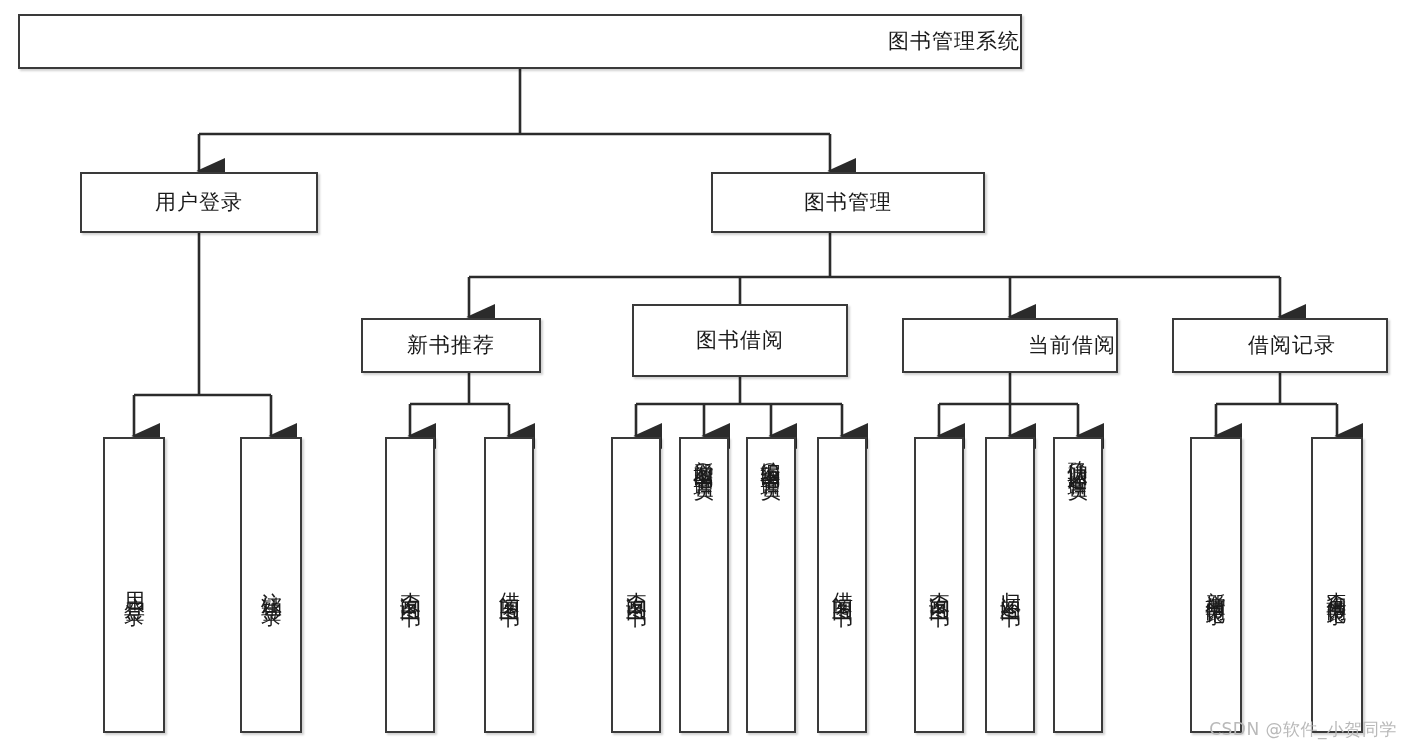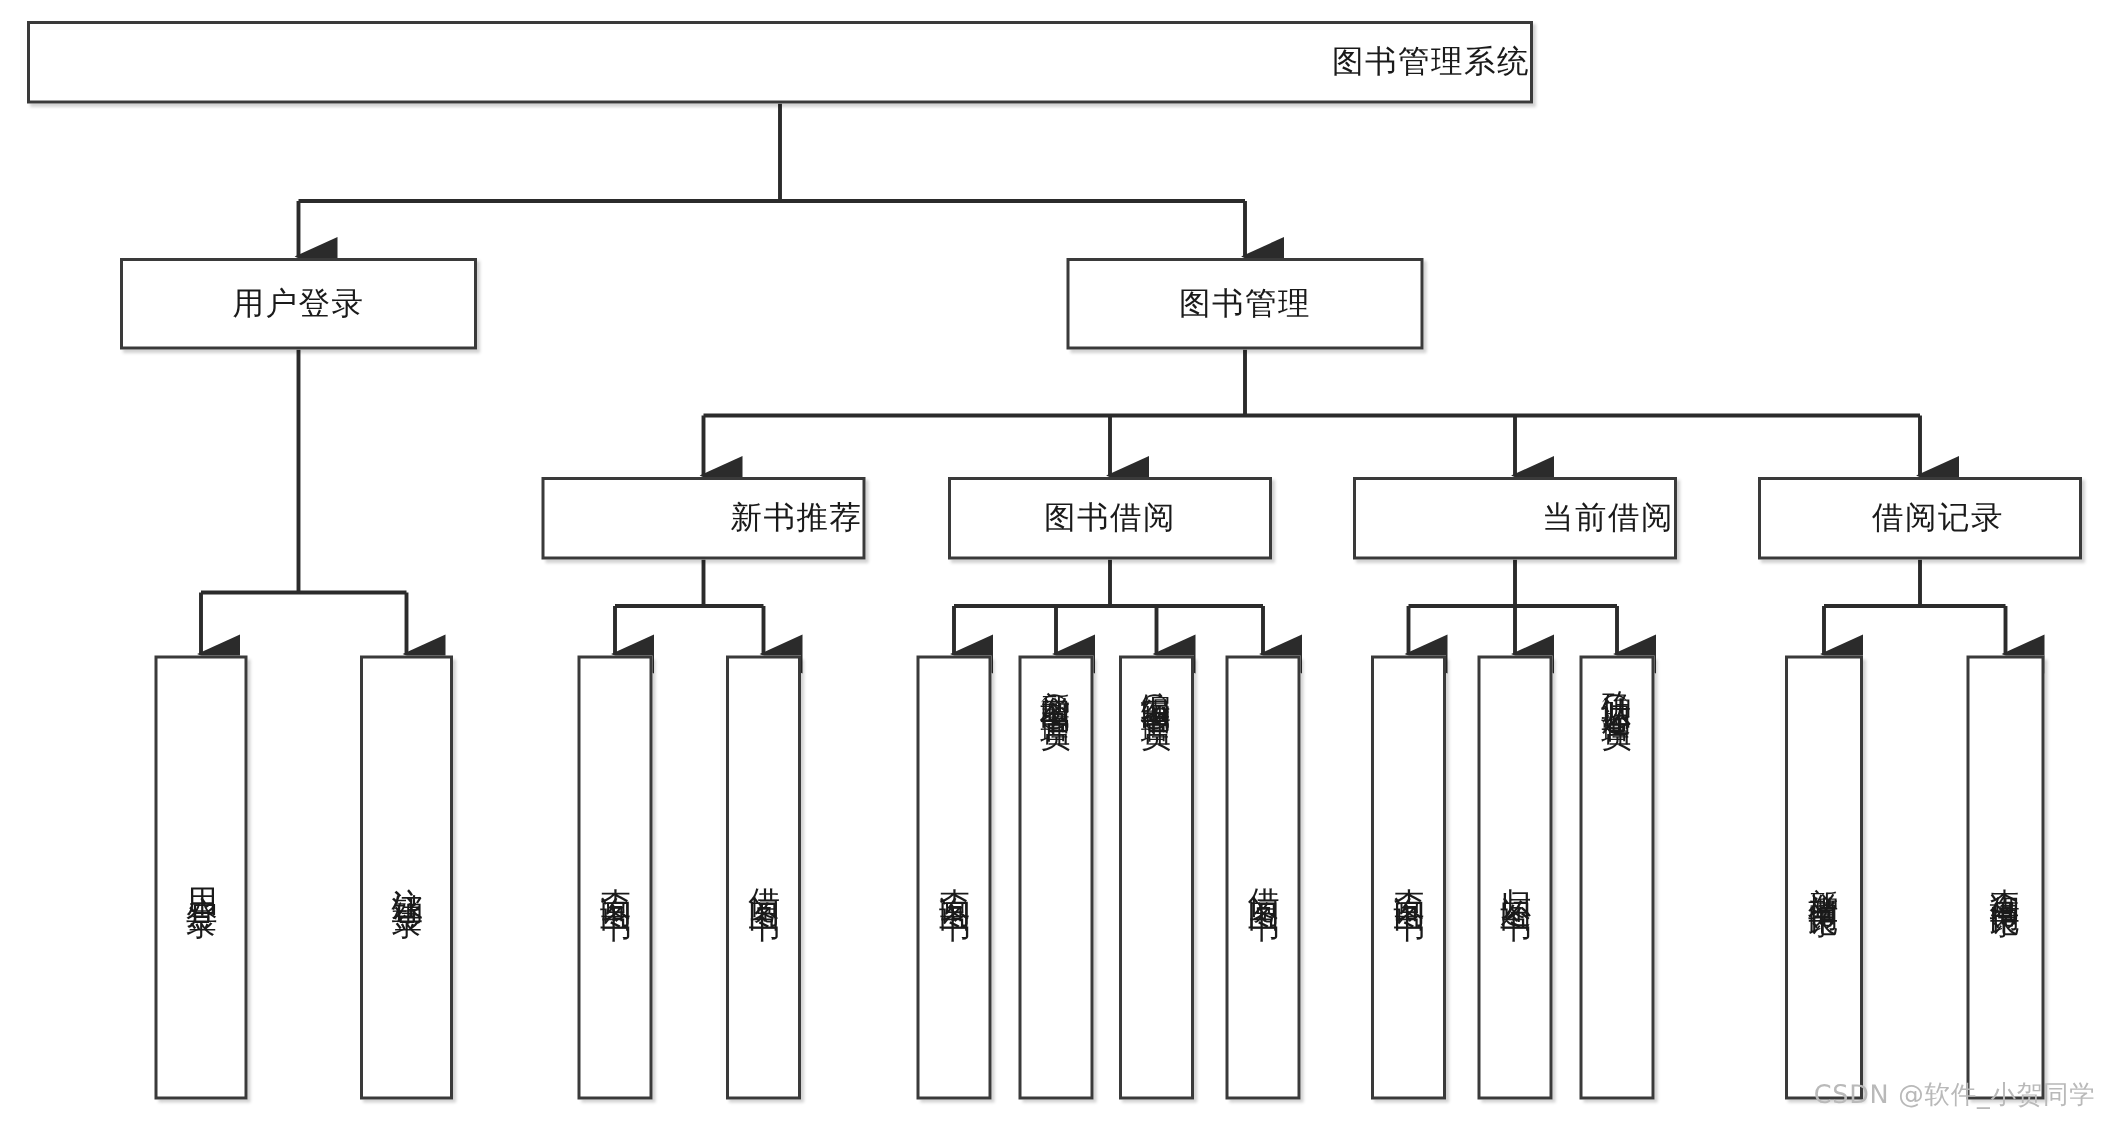--- a/index.html
+++ b/index.html
@@ -123,27 +123,27 @@
       </g>
   </svg>
 
   <div id="nodes">
       <div class="node h" style="left: 18px; top: 14px; width: 1004px; height: 55px; justify-content: flex-end;">
         <span class="lbl">图书管理系统</span>
       </div>
       <div class="node h" style="left: 80px; top: 172px; width: 238px; height: 61px;">
         <span class="lbl">用户登录</span>
       </div>
-      <div class="node h" style="left: 711px; top: 172px; width: 238px; height: 61px;">
+      <div class="node h" style="left: 711px; top: 172px; width: 274px; height: 61px;">
         <span class="lbl">图书管理</span>
       </div>
-      <div class="node h" style="left: 361px; top: 318px; width: 216px; height: 55px; justify-content: flex-end;">
+      <div class="node h" style="left: 361px; top: 318px; width: 180px; height: 55px;">
         <span class="lbl">新书推荐</span>
       </div>
-      <div class="node h" style="left: 632px; top: 318px; width: 216px; height: 55px;">
+      <div class="node h" style="left: 632px; top: 304px; width: 216px; height: 73px;">
         <span class="lbl">图书借阅</span>
       </div>
       <div class="node h" style="left: 902px; top: 318px; width: 216px; height: 55px; justify-content: flex-end;">
         <span class="lbl">当前借阅</span>
       </div>
       <div class="node h" style="left: 1172px; top: 318px; width: 216px; height: 55px; padding-left: 24px;">
         <span class="lbl">借阅记录</span>
       </div>
       <div class="node v" style="left: 103px; top: 437px; width: 62px; height: 296px;">
         <span class="lbl">用户登录</span>

